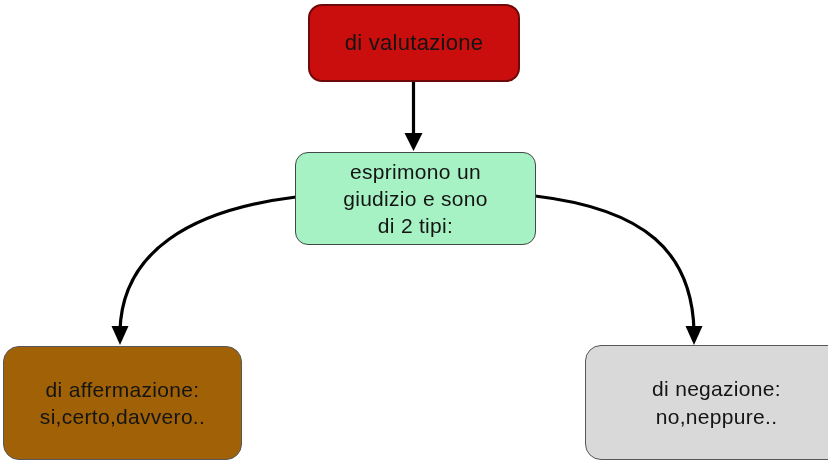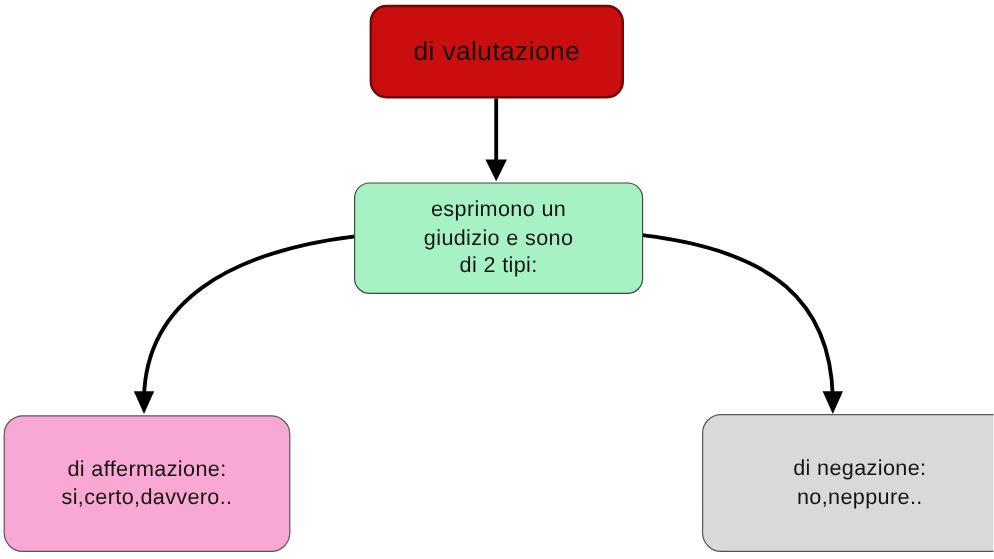--- a/index.html
+++ b/index.html
@@ -24,21 +24,21 @@
     pointer-events: none;
   }
   .node {
     position: absolute;
     box-sizing: border-box;
     display: flex;
     align-items: center;
     justify-content: center;
     text-align: center;
     white-space: pre-line;
-    font-size: 18px;
+    font-size: 21px;
     line-height: 1.3;
     letter-spacing: 0.3px;
     color: #141414;
     border-style: solid;
     border-width: 2px;
   }
   .node-root {
     left: 308px; top: 4px;
     width: 212px; height: 78px;
     border-radius: 14px;
@@ -85,19 +85,19 @@
       <polygon points="685.5,326 702.5,326 694,345" fill="#000000"></polygon>
     </g>
   </svg>
 
   <div class="node node-root" style="background-color: rgb(202, 13, 13); border-color: rgb(111, 9, 9);">di valutazione</div>
 
   <div class="node node-middle" style="background-color: rgb(166, 242, 196); border-color: rgb(63, 74, 68);">esprimono un
 giudizio e sono
 di 2 tipi:</div>
 
-  <div class="node node-affermazione" style="background-color: #f9a8d4; border-color: rgb(86, 87, 91);">di affermazione:
+  <div class="node node-affermazione" style="background-color: #a16207; border-color: rgb(86, 87, 91);">di affermazione:
 si,certo,davvero..</div>
 
   <div class="node node-negazione" style="background-color: rgb(217, 217, 217); border-color: rgb(86, 87, 91); margin-left: 22px;">di negazione:
 no,neppure..</div>
 
 </div>
 
 </body></html>

